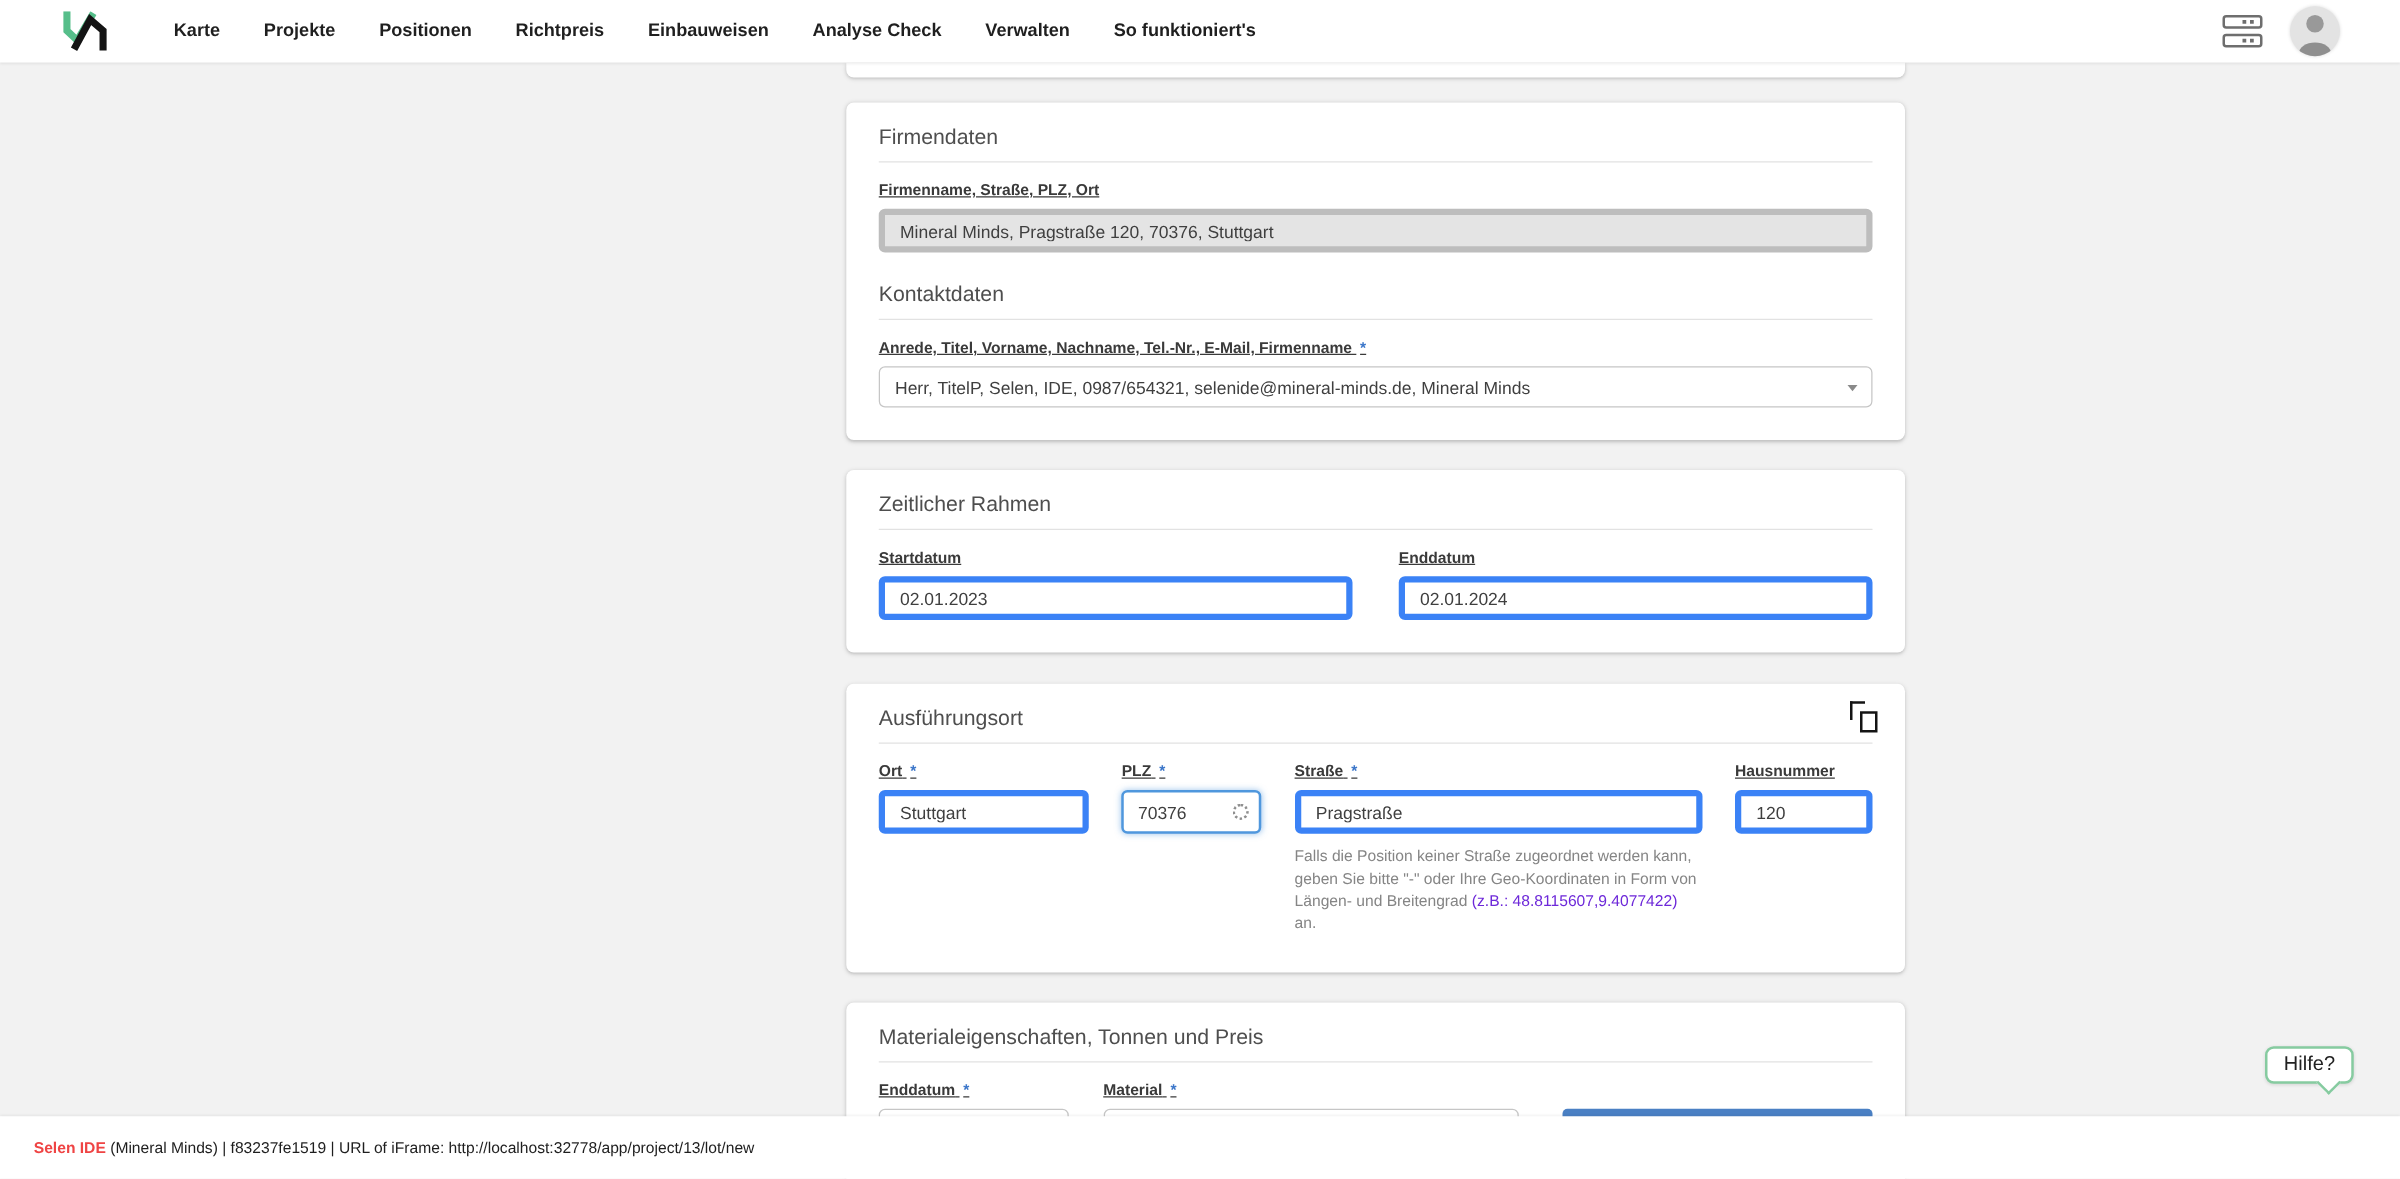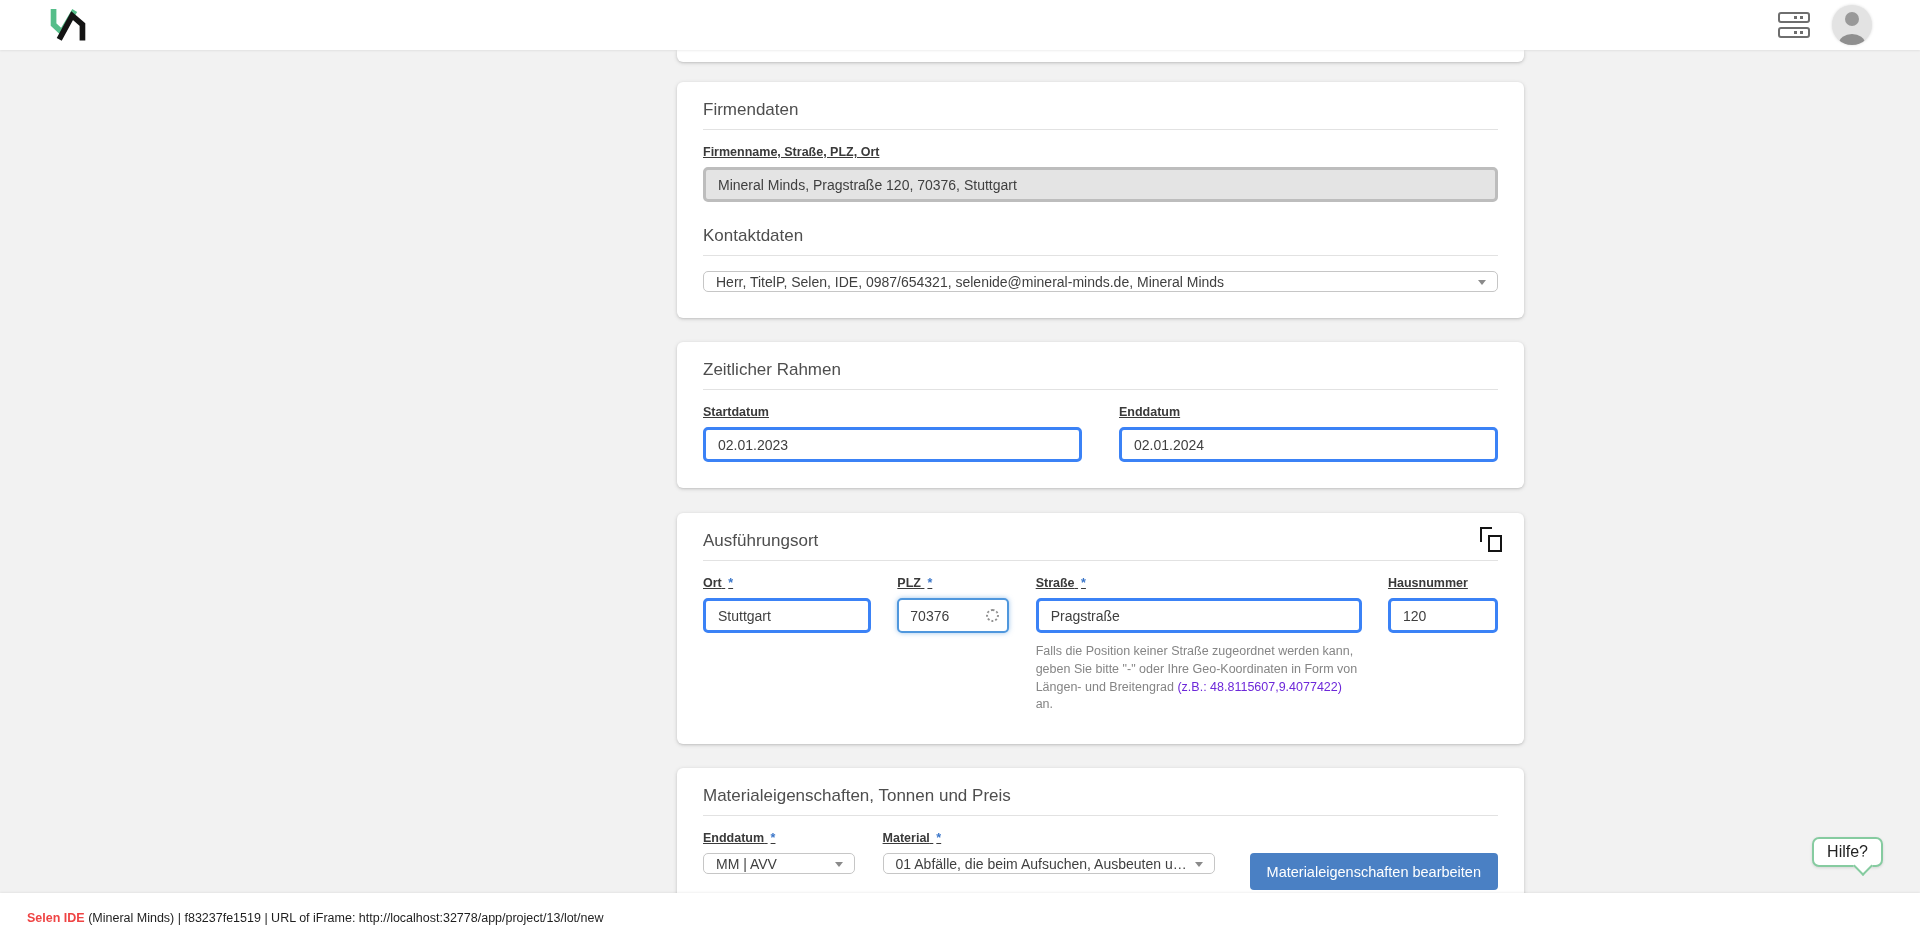--- a/index.html
+++ b/index.html
@@ -29,25 +29,25 @@
   
   .main-col { position:absolute; left:677px; top:50px; width:847px; }
   .card { background:#fff; border-radius:6px; box-shadow:0 1px 4px rgba(0,0,0,.15), 0 1px 2px rgba(0,0,0,.09); }
   .card-stub { height:12px; border-radius:0 0 6px 6px; }
   .card-body { padding:18px 26px 26px; }
   .card-title { font-size:17px; font-weight:400; color:#4e4e4e; line-height:20px; }
   .divider { border-bottom:1px solid #e2e2e2; margin:9px 0 15px; }
   .field-label { font-size:12.5px; font-weight:700; color:#3a3a3a; line-height:15px; margin-bottom:7px; white-space:nowrap;text-decoration:underline; }
   .req { color:#3b76c9; margin-left:3px; }
   .text-input {
-    width:100%; height:35px; border:3px solid #3b82f6; border-radius:5px; background:#fff;
+    width:100%; height:35px; border:5px solid #3b82f6; border-radius:5px; background:#fff;
     padding:4px 12px; font-size:14px; color:#3f3f3f; font-family:inherit; outline:none;
   }
   .text-input.readonly { background:#e4e4e4; border-color:#bdbdbd; }
-  .select-box { position:relative; height:21px; border:1px solid #c6c6c6; border-radius:5px; background:#fff;
+  .select-box { position:relative; height:33px; border:1px solid #c6c6c6; border-radius:5px; background:#fff;
     display:flex; align-items:center; padding:0 26px 0 12px; font-size:14px; color:#3f3f3f; cursor:pointer; }
   .select-box .txt { overflow:hidden; white-space:nowrap; text-overflow:ellipsis; }
   .caret { position:absolute; right:11px; top:50%; margin-top:-2px; width:0; height:0;
     border-left:4.5px solid transparent; border-right:4.5px solid transparent; border-top:5.5px solid #8a8a8a; }
   .subsection { margin-top:24px; }
 
   .two-col { display:flex; gap:37px; }
   .two-col > div { flex:1; }
 
   .ort-row { display:flex; justify-content:space-between; }
@@ -87,20 +87,30 @@
   .footer-right b { font-weight:700; color:#ef4444; }
 </style>
 </head>
 <body>
 
 <header class="topbar">
   <svg class="logo" viewBox="0 0 34 31">
     <path d="M3 0 V15 L11 22.5 L23.5 1.5" stroke="#56be8a" stroke-width="5.5" fill="none"></path>
     <path d="M8.5 29.5 L21 6.5 L31 15 L31 30.5" stroke="#141414" stroke-width="5.5" fill="none"></path>
   </svg>
+  <nav class="nav">
+    <span class="nav-item">Karte</span>
+    <span class="nav-item">Projekte</span>
+    <span class="nav-item">Positionen</span>
+    <span class="nav-item">Richtpreis</span>
+    <span class="nav-item">Einbauweisen</span>
+    <span class="nav-item">Analyse Check</span>
+    <span class="nav-item">Verwalten</span>
+    <span class="nav-item">So funktioniert's</span>
+  </nav>
   <div class="topbar-right">
     <div class="server-icon">
       <div class="srv-row"></div>
       <div class="srv-row"></div>
     </div>
     <div class="avatar"></div>
   </div>
 </header>
 
 <main class="main-col">
@@ -108,20 +118,24 @@
   <div class="card card-stub"></div>
 
   <section class="card card-body" style="margin-top:20px;">
     <div class="card-title">Firmendaten</div>
     <div class="divider"></div>
     <div class="field-label">Firmenname, Straße, PLZ, Ort</div>
     <input class="text-input readonly" readonly="" value="Mineral Minds, Pragstraße 120, 70376, Stuttgart" style="">
     <div class="subsection">
       <div class="card-title">Kontaktdaten</div>
       <div class="divider"></div>
+      <div class="field-label">
+        <span>Anrede, Titel, Vorname, Nachname, Tel.-Nr., E-Mail, Firmenname</span>
+        <span class="req">*</span>
+      </div>
       <div class="select-box">
         <span class="txt">Herr, TitelP, Selen, IDE, 0987/654321, selenide@mineral-minds.de, Mineral Minds</span>
         <span class="caret"></span>
       </div>
     </div>
   </section>
 
   <section class="card card-body" style="margin-top:24px;">
     <div class="card-title">Zeitlicher Rahmen</div>
     <div class="divider"></div>

